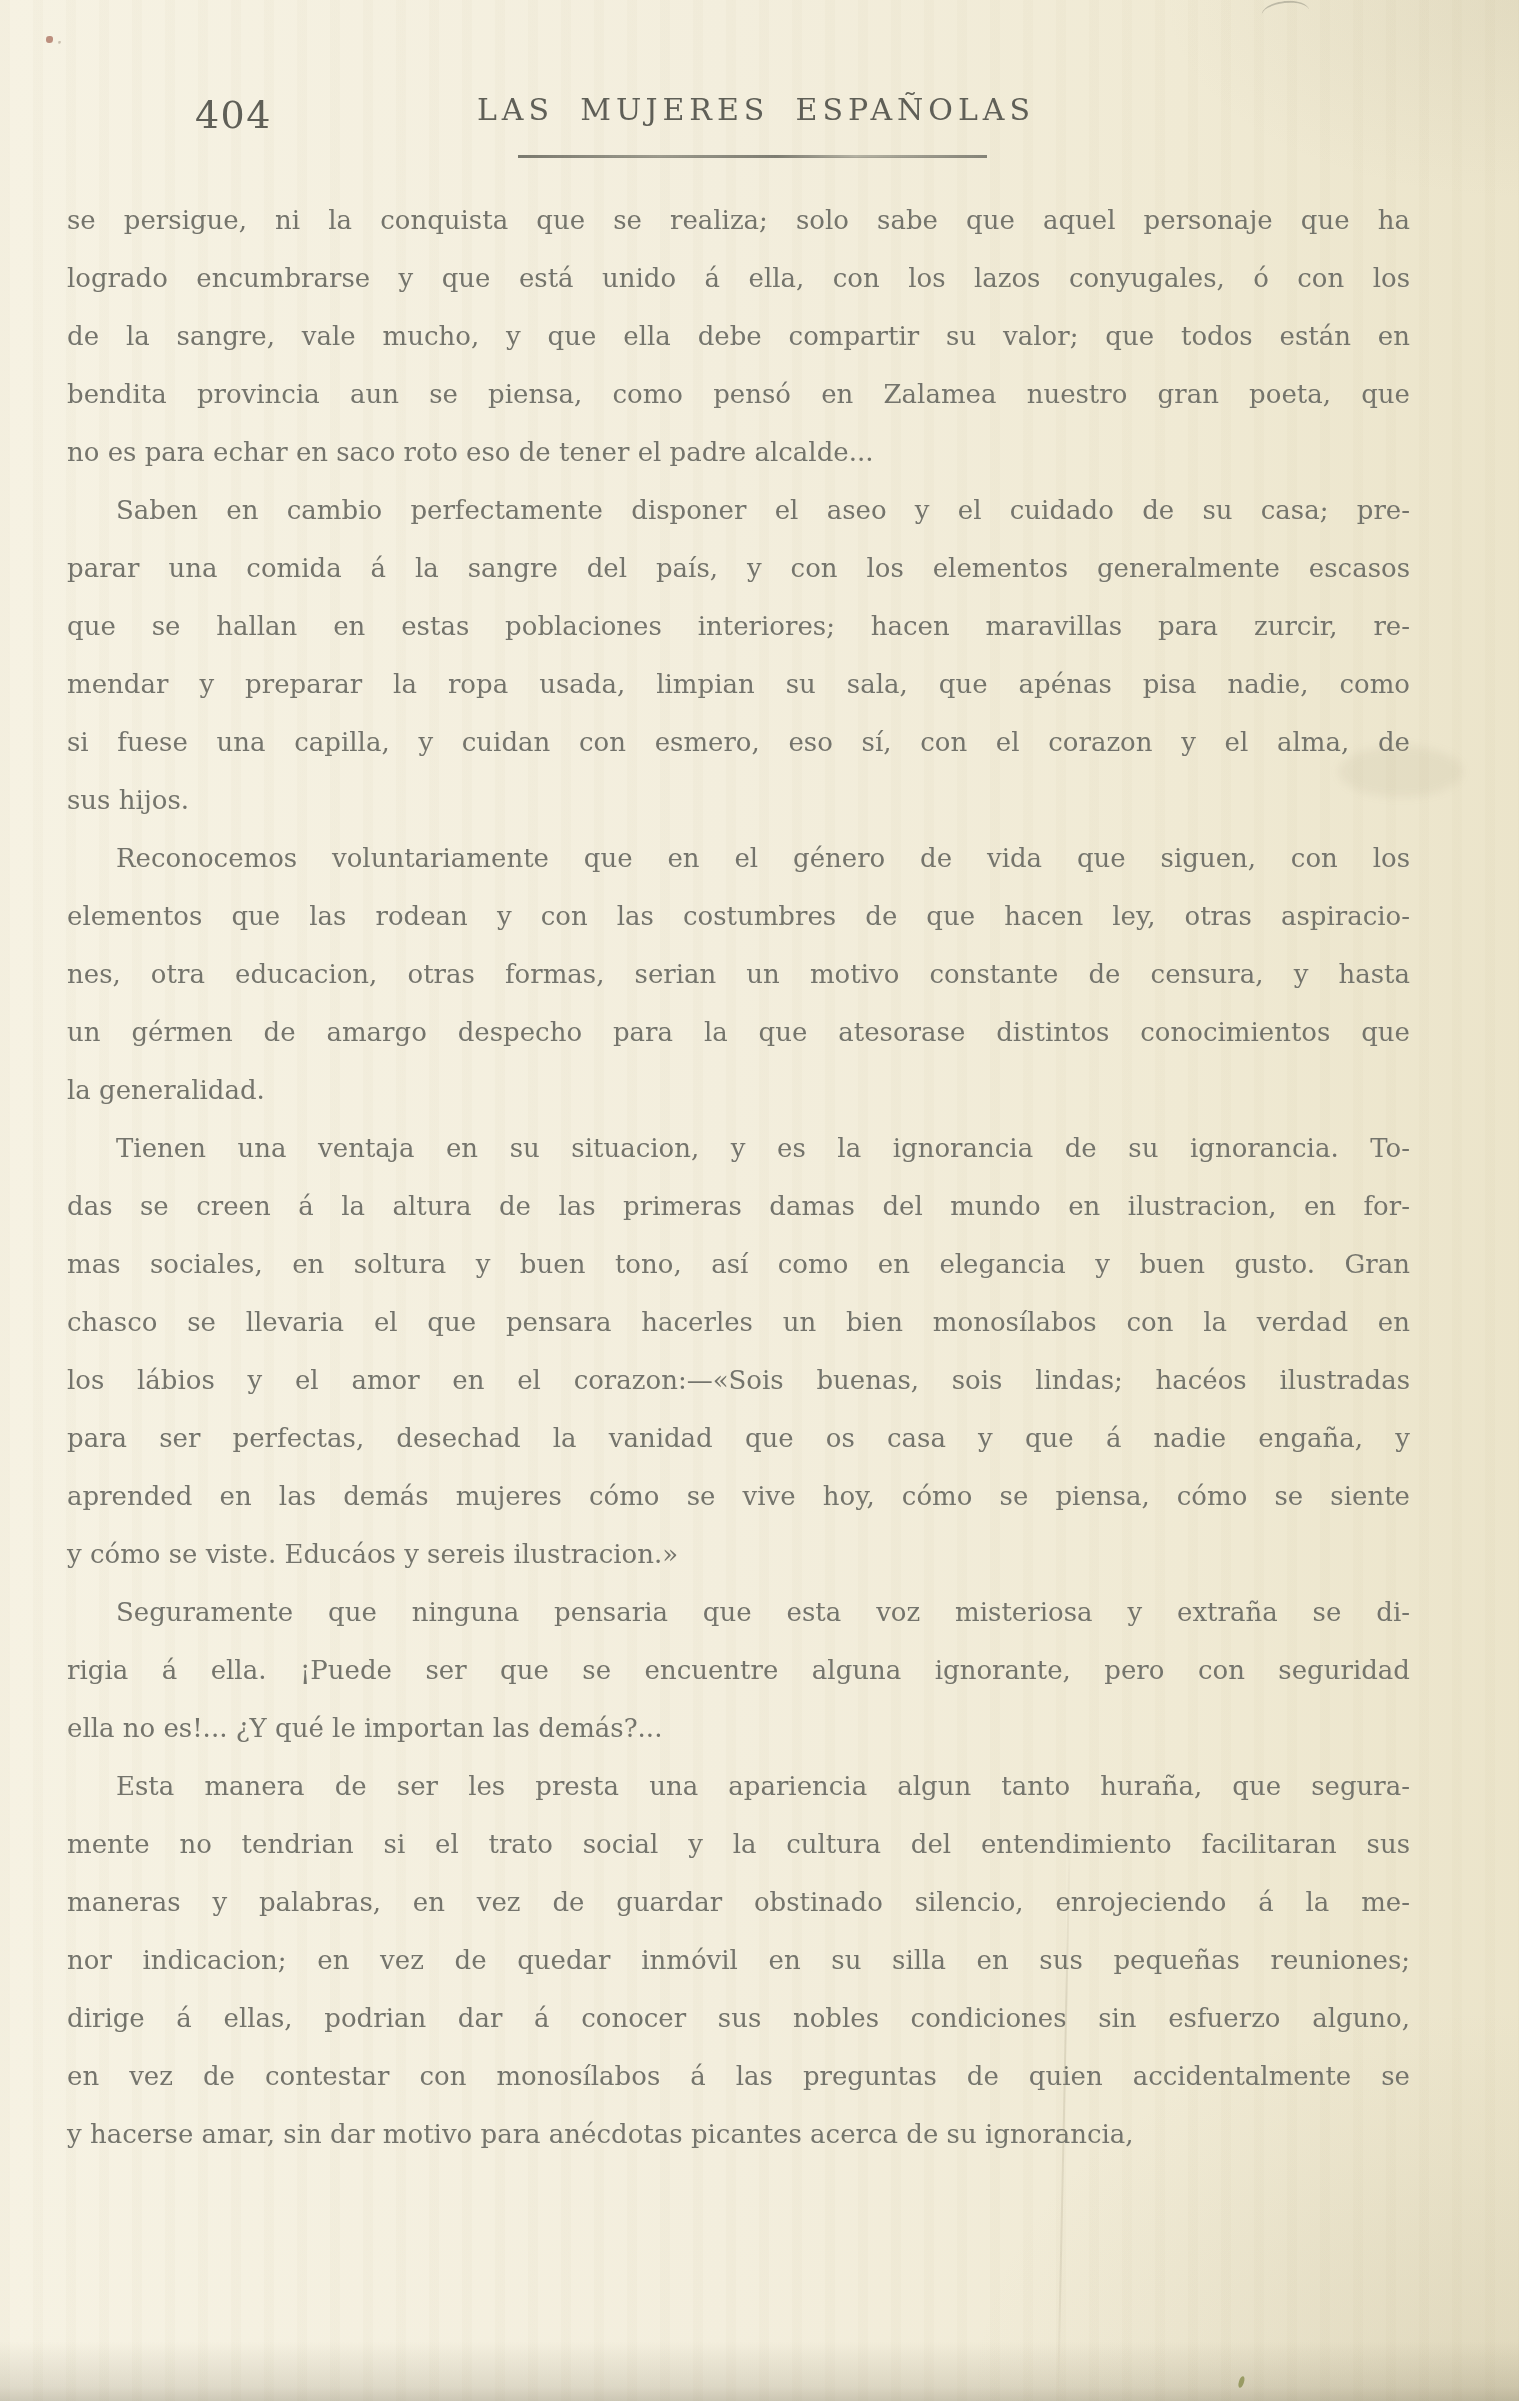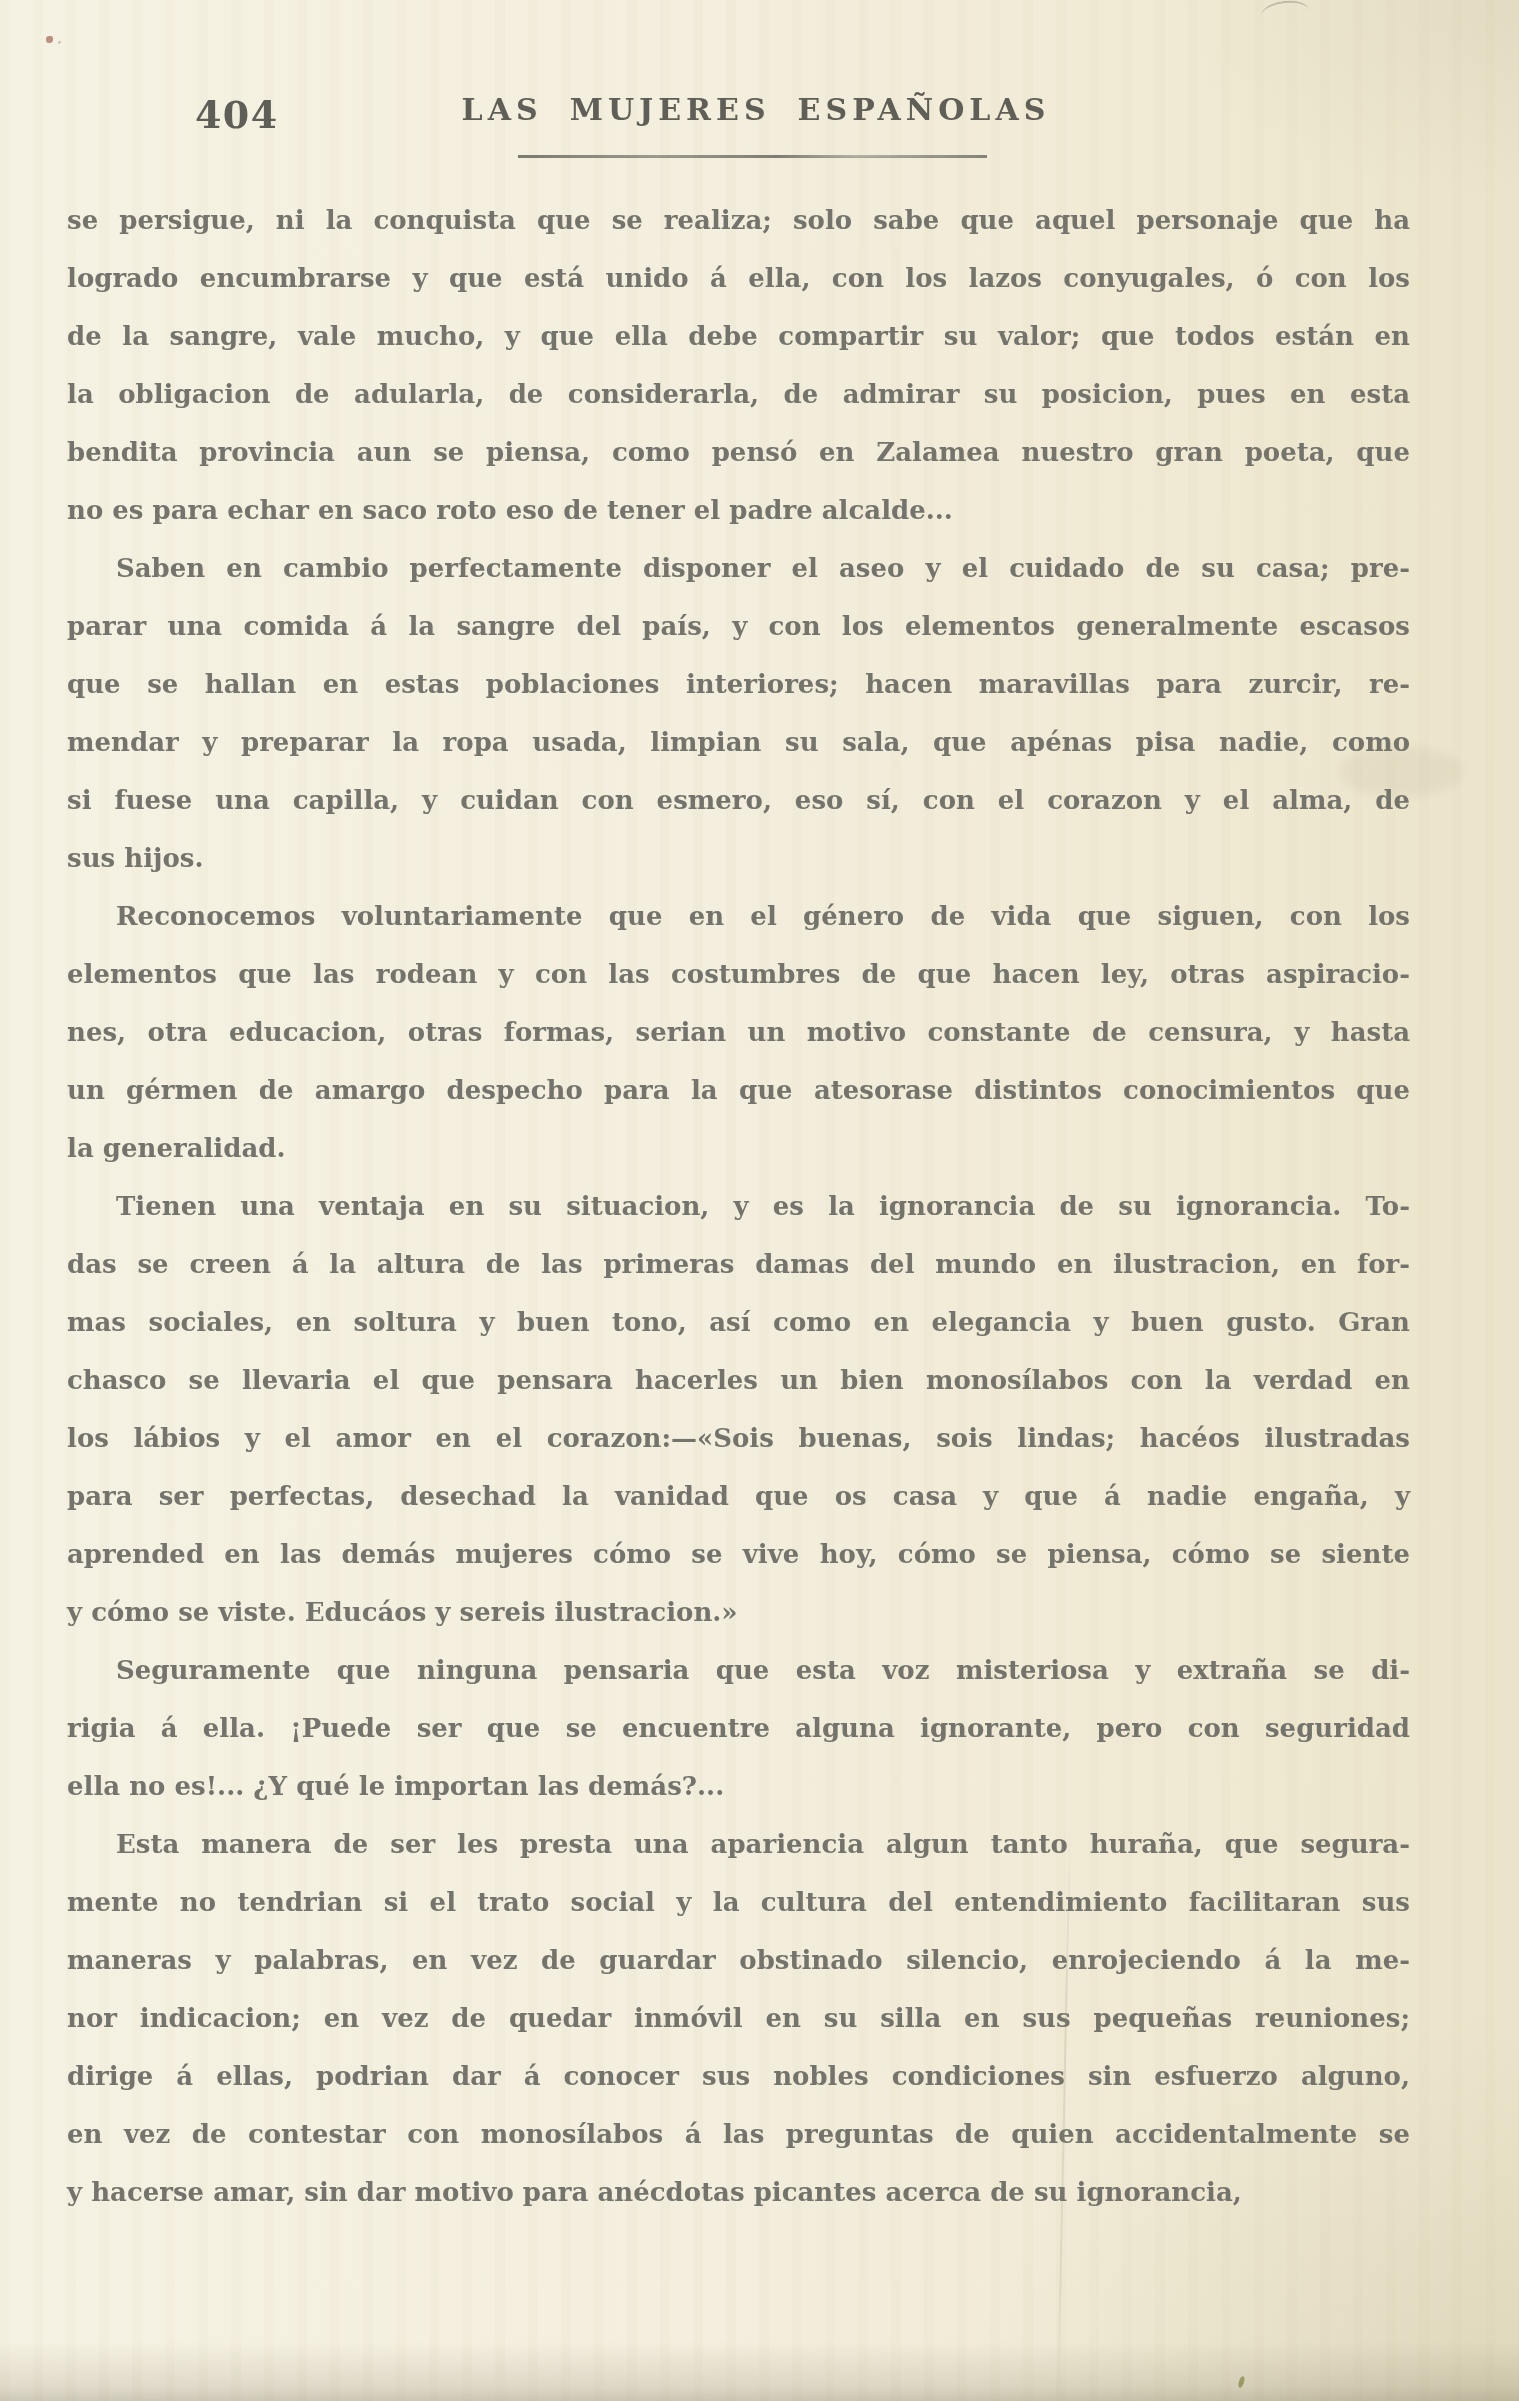--- a/index.html
+++ b/index.html
@@ -13,21 +13,20 @@
     width: 1520px; height: 2401px;
     overflow: hidden;
     color: var(--ink, #74746c);
     
     background:
       linear-gradient(180deg, rgba(0,0,0,0) 97.5%, rgba(120,112,88,.18) 99.4%, rgba(100,94,72,.28) 100%),
       radial-gradient(869px 652px at 98% 100%, rgba(150,138,100,.14), rgba(0,0,0,0) 60%),
       radial-gradient(652px 362px at 100% 0%, rgba(150,140,110,.10), rgba(0,0,0,0) 55%),
       repeating-linear-gradient(90deg, rgba(190,178,140,.05) 0 10px, rgba(0,0,0,0) 10px 33px),
       linear-gradient(90deg, #f6f2e3 0%, #f3eedd 48%, #f0ead4 78%, #ebe4ca 100%);
-    font-weight: bold;
   }
 
   
   .pagenum {
     position: absolute; left: 195px; top: 96px;
     font-size: 38px; line-height: 38px;
     color: var(--ink-dark, #5f5f57);
     letter-spacing: 1.4px;
   }
   .running-title {
@@ -103,21 +102,20 @@
   <header>
     <div class="pagenum">404</div>
     <div class="running-title">LAS MUJERES ESPAÑOLAS</div>
     <div class="title-rule"></div>
   </header>
 
   <main class="body-text">
       <div class="line">se persigue, ni la conquista que se realiza; solo sabe que aquel personaje que ha</div>
       <div class="line">logrado encumbrarse y que está unido á ella, con los lazos conyugales, ó con los</div>
       <div class="line">de la sangre, vale mucho, y que ella debe compartir su valor; que todos están en</div>
-      <div class="line">la obligacion de adularla, de considerarla, de admirar su posicion, pues en esta</div>
       <div class="line">bendita provincia aun se piensa, como pensó en Zalamea nuestro gran poeta, que</div>
       <div class="line last">no es para echar en saco roto eso de tener el padre alcalde...</div>
       <div class="line indent">Saben en cambio perfectamente disponer el aseo y el cuidado de su casa; pre-</div>
       <div class="line">parar una comida á la sangre del país, y con los elementos generalmente escasos</div>
       <div class="line">que se hallan en estas poblaciones interiores; hacen maravillas para zurcir, re-</div>
       <div class="line">mendar y preparar la ropa usada, limpian su sala, que apénas pisa nadie, como</div>
       <div class="line">si fuese una capilla, y cuidan con esmero, eso sí, con el corazon y el alma, de</div>
       <div class="line last">sus hijos.</div>
       <div class="line indent">Reconocemos voluntariamente que en el género de vida que siguen, con los</div>
       <div class="line">elementos que las rodean y con las costumbres de que hacen ley, otras aspiracio-</div>

